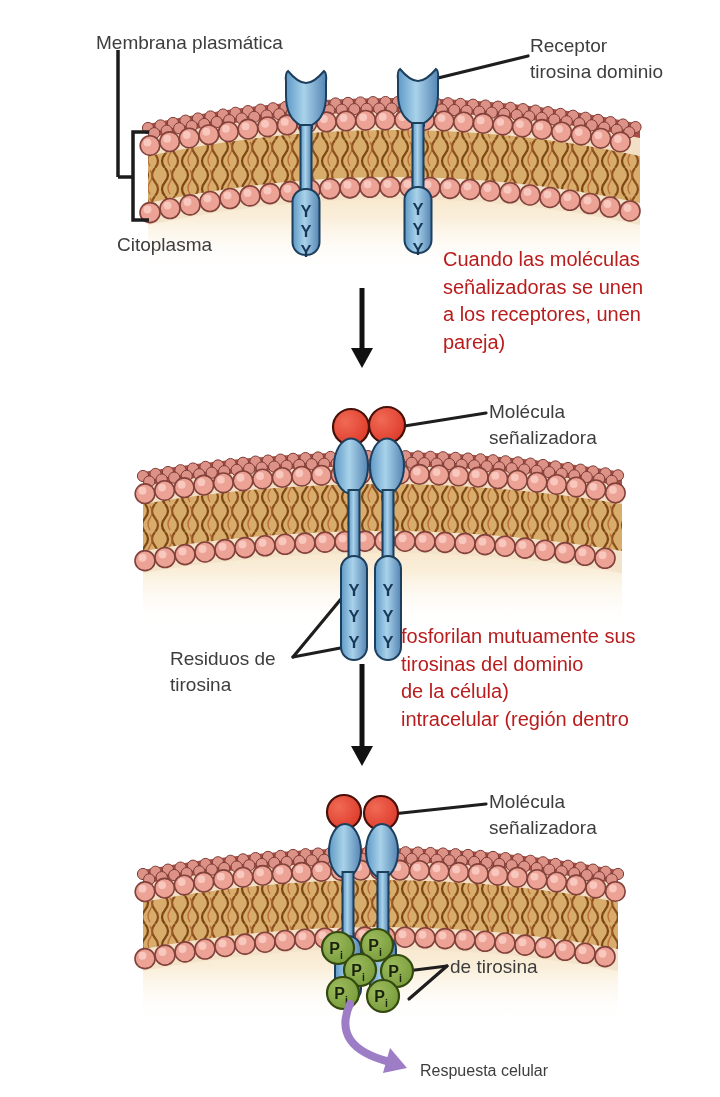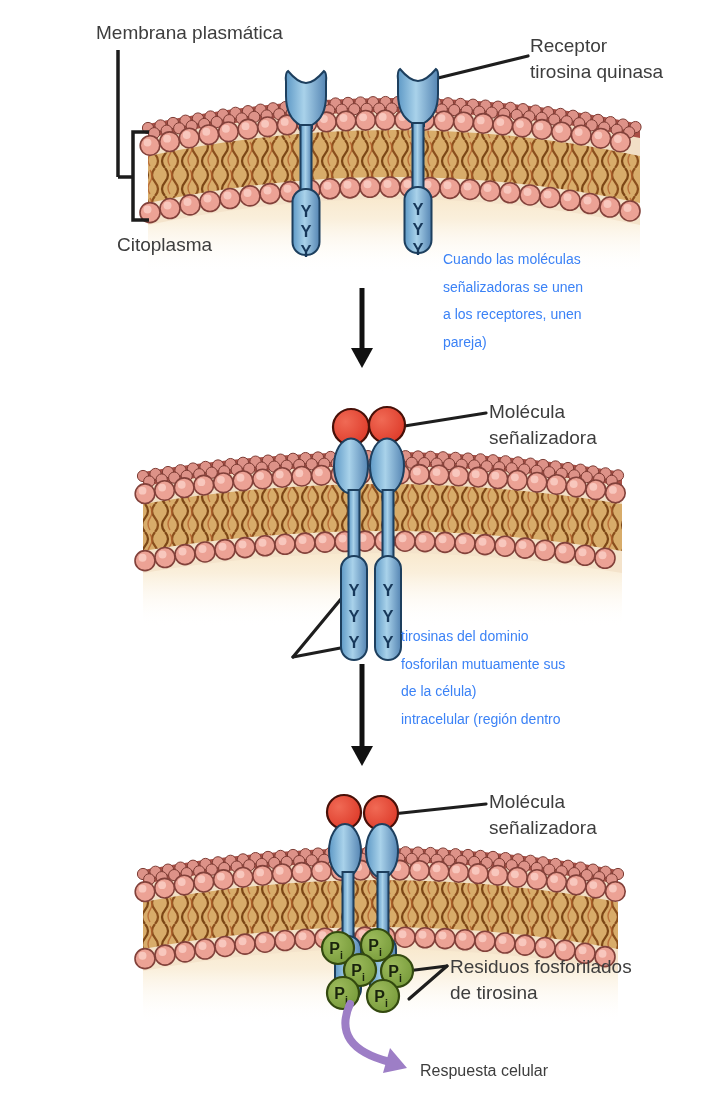--- a/index.html
+++ b/index.html
@@ -1,20 +1,20 @@
 <!DOCTYPE html>
 <html><head>
 <meta charset="utf-8">
 <style>
   html,body{margin:0;padding:0;background:#ffffff;}
   #canvas{position:relative;width:720px;height:1097px;background:#fff;overflow:hidden;
           font-family:"Liberation Sans",sans-serif;}
   #gfx{position:absolute;left:0;top:0;}
   .lbl{position:absolute;color:#3d3d3d;font-size:19px;line-height:26px;white-space:nowrap;}
-  .cap{position:absolute;color:#3b82f6;font-size:14px;line-height:27.5px;white-space:nowrap;}
+  .cap{position:absolute;color:#b91c1c;font-size:20px;line-height:27.5px;white-space:nowrap;}
   .big{font-size:16px;}
   svg text{font-family:"Liberation Sans",sans-serif;}
   .ytxt{font-size:16.5px;font-weight:bold;fill:#17385a;text-anchor:middle;}
   .pitxt{font-size:16px;font-weight:bold;fill:#1a240d;text-anchor:middle;}
   .sub{font-size:10.5px;}
   .rec{fill:url(#recG);stroke:#1d3f5e;stroke-width:2;}
   .ptr{stroke:#1e1e1e;stroke-width:3.2;stroke-linecap:round;}
   .arrow{stroke:#111;stroke-width:5;}
 </style>
 </head>
@@ -687,53 +687,56 @@
         <circle cx="383" cy="996" r="16" fill="url(#grnG)" stroke="#33490f" stroke-width="2.2"></circle>
         <text x="381" y="1002" class="pitxt"><tspan>P</tspan><tspan class="sub" dy="5">i</tspan></text>
       </g>
 
   <g>
     <path d="M350,1004 Q331,1047 390,1062" stroke="#9d7ec6" stroke-width="8" fill="none" stroke-linecap="round"></path>
     <polygon points="407,1068 383,1073 390,1048" fill="#9d7ec6"></polygon>
   </g>
 </svg>
 
-<div class="lbl" style="left:96px;top:20px">Membrana plasmática</div>
+<div class="lbl" style="left:96px;top:30px">Membrana plasmática</div>
 <div class="lbl" style="left:117px;top:232px">Citoplasma</div>
 
 <div class="lbl" style="left:530px;top:33px">
   <div>Receptor</div>
-  <div>tirosina quinasa</div>
+  <div>tirosina dominio</div>
 </div>
 
 <div class="cap" style="left:443px;top:246px">
   <div>Cuando las moléculas</div>
   <div>señalizadoras se unen</div>
   <div>a los receptores, unen</div>
   <div>pareja)</div>
 </div>
 
 <div class="lbl" style="left:489px;top:399px">
   <div>Molécula</div>
   <div>señalizadora</div>
 </div>
 
+<div class="lbl" style="left:170px;top:646px">
+  <div>Residuos de</div>
+  <div>tirosina</div>
+</div>
 
 <div class="cap" style="left:401px;top:623px">
+  <div>fosforilan mutuamente sus</div>
   <div>tirosinas del dominio</div>
-  <div>fosforilan mutuamente sus</div>
   <div>de la célula)</div>
   <div>intracelular (región dentro</div>
 </div>
 
 <div class="lbl" style="left:489px;top:789px">
   <div>Molécula</div>
   <div>señalizadora</div>
 </div>
 
 <div class="lbl" style="left:450px;top:954px">
-  <div>Residuos fosforilados</div>
   <div>de tirosina</div>
 </div>
 
 <div class="lbl big" style="left:420px;top:1058px">Respuesta celular</div>
 
 </div>
 
 </body></html>

